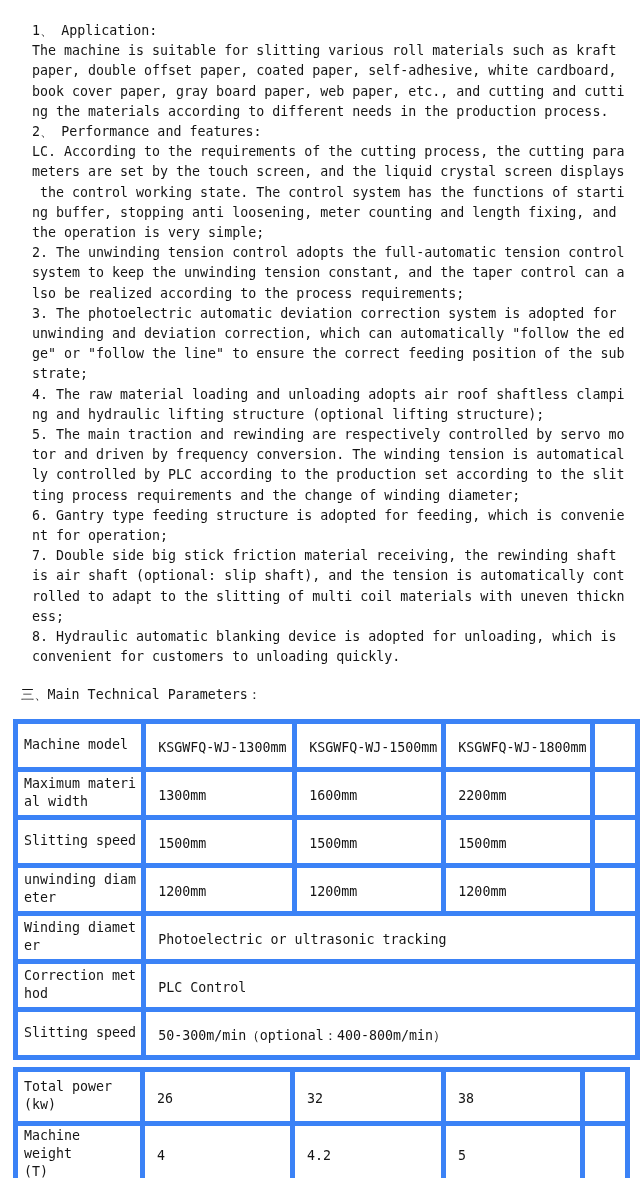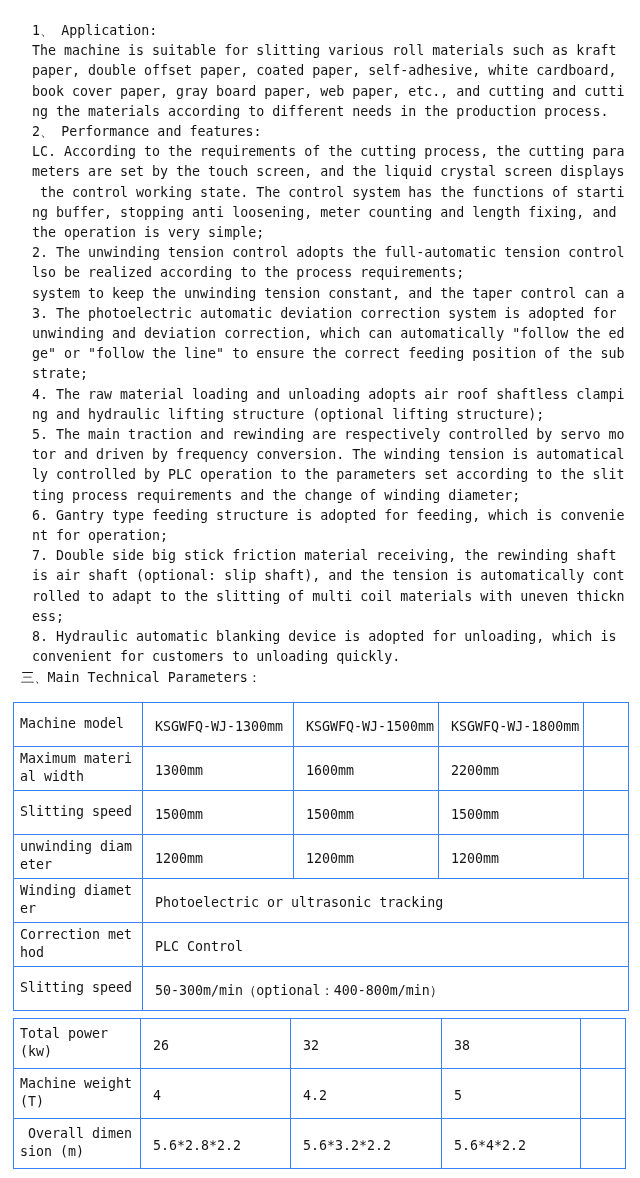--- a/index.html
+++ b/index.html
@@ -20,33 +20,34 @@
     line-height: 20.2px;
   }
   .text-line {
     white-space: pre;
   }
   .section-heading {
     padding-left: 21px;
     font-size: 13.3px;
     line-height: 20.2px;
     white-space: pre;
+    margin-top: 17px;
   }
   .tables-wrap {
     margin: 14px 0 0 13px;
   }
   table.spec {
     border-collapse: collapse;
     table-layout: fixed;
     font-size: 13.3px;
     line-height: 18px;
     color: #151515;
   }
   table.spec td {
-    border: 1px solid #3b82f6;
+    border: 5px solid #3b82f6;
     vertical-align: middle;
     overflow: hidden;
   }
   table.spec-primary td { height: 36px; }
   table.spec-secondary td { height: 42px; }
   table.spec-secondary { margin-top: 7px; }
   td.row-label {
     white-space: pre-wrap;
     padding: 1px 4px 1px 6px;
   }
@@ -64,31 +65,31 @@
   <div class="text-line">paper, double offset paper, coated paper, self-adhesive, white cardboard,</div>
   <div class="text-line">book cover paper, gray board paper, web paper, etc., and cutting and cutti</div>
   <div class="text-line">ng the materials according to different needs in the production process.</div>
   <div class="text-line">2、 Performance and features:</div>
   <div class="text-line">LC. According to the requirements of the cutting process, the cutting para</div>
   <div class="text-line">meters are set by the touch screen, and the liquid crystal screen displays</div>
   <div class="text-line"> the control working state. The control system has the functions of starti</div>
   <div class="text-line">ng buffer, stopping anti loosening, meter counting and length fixing, and</div>
   <div class="text-line">the operation is very simple;</div>
   <div class="text-line">2. The unwinding tension control adopts the full-automatic tension control</div>
+  <div class="text-line">system to keep the unwinding tension constant, and the taper control can a</div>
   <div class="text-line">lso be realized according to the process requirements;</div>
-  <div class="text-line">system to keep the unwinding tension constant, and the taper control can a</div>
   <div class="text-line">3. The photoelectric automatic deviation correction system is adopted for</div>
   <div class="text-line">unwinding and deviation correction, which can automatically "follow the ed</div>
   <div class="text-line">ge" or "follow the line" to ensure the correct feeding position of the sub</div>
   <div class="text-line">strate;</div>
   <div class="text-line">4. The raw material loading and unloading adopts air roof shaftless clampi</div>
   <div class="text-line">ng and hydraulic lifting structure (optional lifting structure);</div>
   <div class="text-line">5. The main traction and rewinding are respectively controlled by servo mo</div>
   <div class="text-line">tor and driven by frequency conversion. The winding tension is automatical</div>
-  <div class="text-line">ly controlled by PLC operation to the parameters set according to the slit</div>
+  <div class="text-line">ly controlled by PLC according to the production set according to the slit</div>
   <div class="text-line">ting process requirements and the change of winding diameter;</div>
   <div class="text-line">6. Gantry type feeding structure is adopted for feeding, which is convenie</div>
   <div class="text-line">nt for operation;</div>
   <div class="text-line">7. Double side big stick friction material receiving, the rewinding shaft</div>
   <div class="text-line">is air shaft (optional: slip shaft), and the tension is automatically cont</div>
   <div class="text-line">rolled to adapt to the slitting of multi coil materials with uneven thickn</div>
   <div class="text-line">ess;</div>
   <div class="text-line">8. Hydraulic automatic blanking device is adopted for unloading, which is</div>
   <div class="text-line">convenient for customers to unloading quickly.</div>
 </div>

